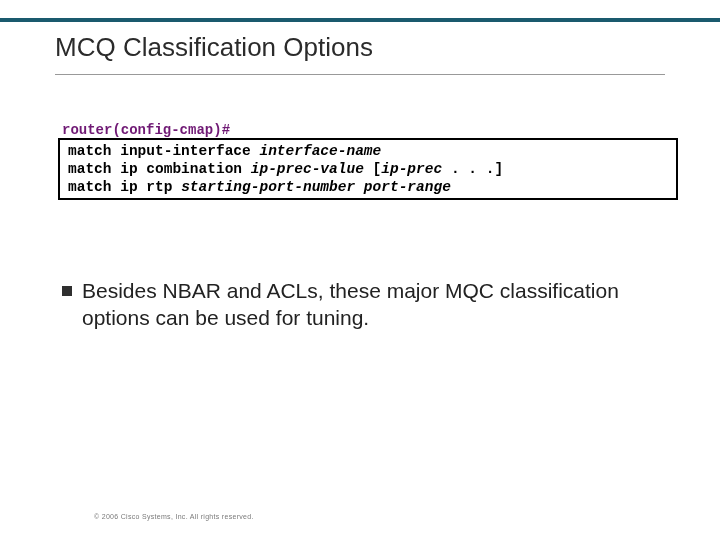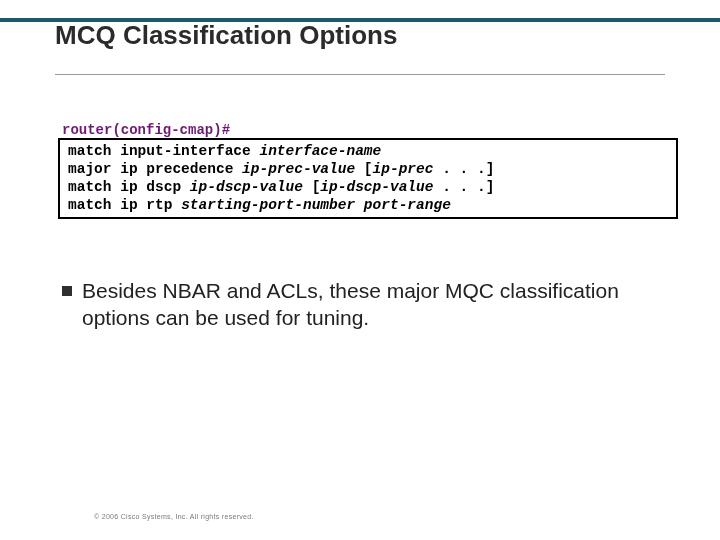--- a/index.html
+++ b/index.html
@@ -14,24 +14,24 @@
   .top-rule {
     position: absolute;
     top: 18px;
     left: 0;
     width: 100%;
     height: 4px;
     background: #1a5a6e;
   }
   .title {
     position: absolute;
-    top: 20px;
+    top: 32px;
     left: 55px;
     font-size: 26px;
-    font-weight: bold;
+    font-weight: normal;
     color: #2b2b2b;
   }
   .title-underline {
     position: absolute;
     top: 74px;
     left: 55px;
     width: 610px;
     height: 1px;
     background: #999;
   }
@@ -99,22 +99,21 @@
 
 <div class="top-rule"></div>
 
 <h1 class="title">MCQ Classification Options</h1>
 <div class="title-underline"></div>
 
 <div class="prompt">router(config-cmap)#</div>
 
 <div class="code-box">
   <div class="line"><span class="kw">match input-interface </span><span class="arg">interface-name</span></div>
-  <div class="line"><span class="kw">major ip precedence </span><span class="arg">ip-prec-value </span><span class="kw">[</span><span class="arg">ip-prec</span><span class="kw"> . . .]</span></div>
-  <div class="line"><span class="kw">match ip dscp </span><span class="arg">ip-dscp-value </span><span class="kw">[</span><span class="arg">ip-dscp-value</span><span class="kw"> . . .]</span></div>
+  <div class="line"><span class="kw">match ip combination </span><span class="arg">ip-prec-value </span><span class="kw">[</span><span class="arg">ip-prec</span><span class="kw"> . . .]</span></div>
   <div class="line"><span class="kw">match ip rtp </span><span class="arg">starting-port-number port-range</span></div>
 </div>
 
 <ul class="bullets">
   <li>Besides NBAR and ACLs, these major MQC classification options can be used for tuning.</li>
 </ul>
 
 <div class="footer">© 2006 Cisco Systems, Inc. All rights reserved.</div>
 
 </body></html>

